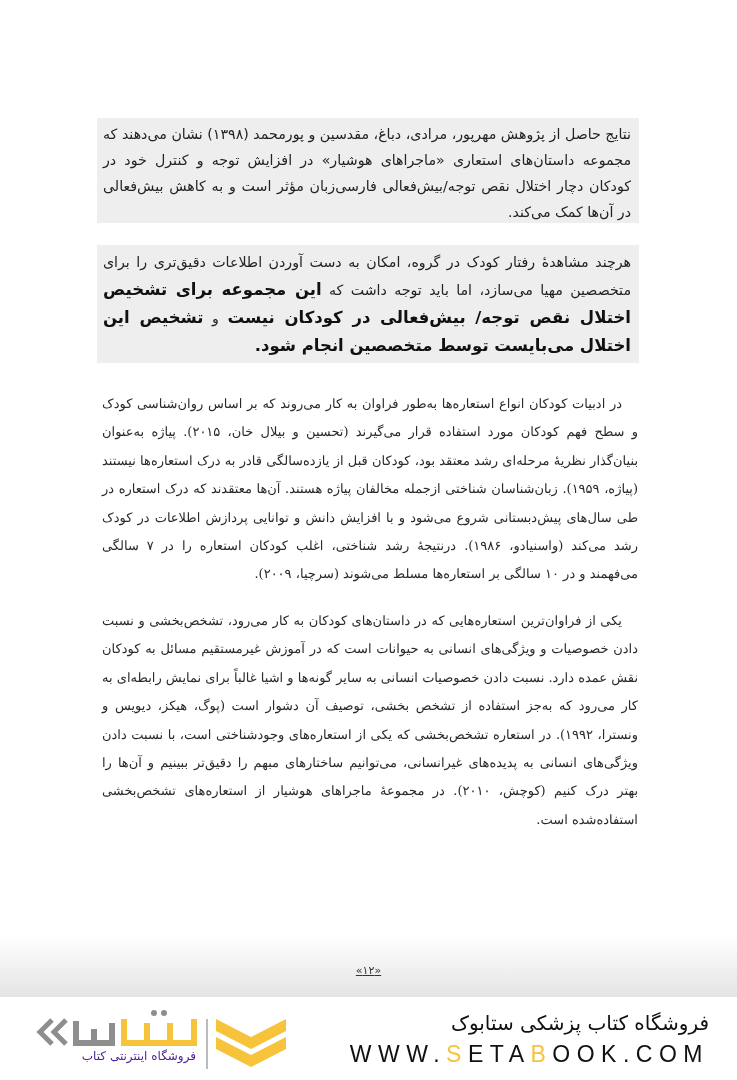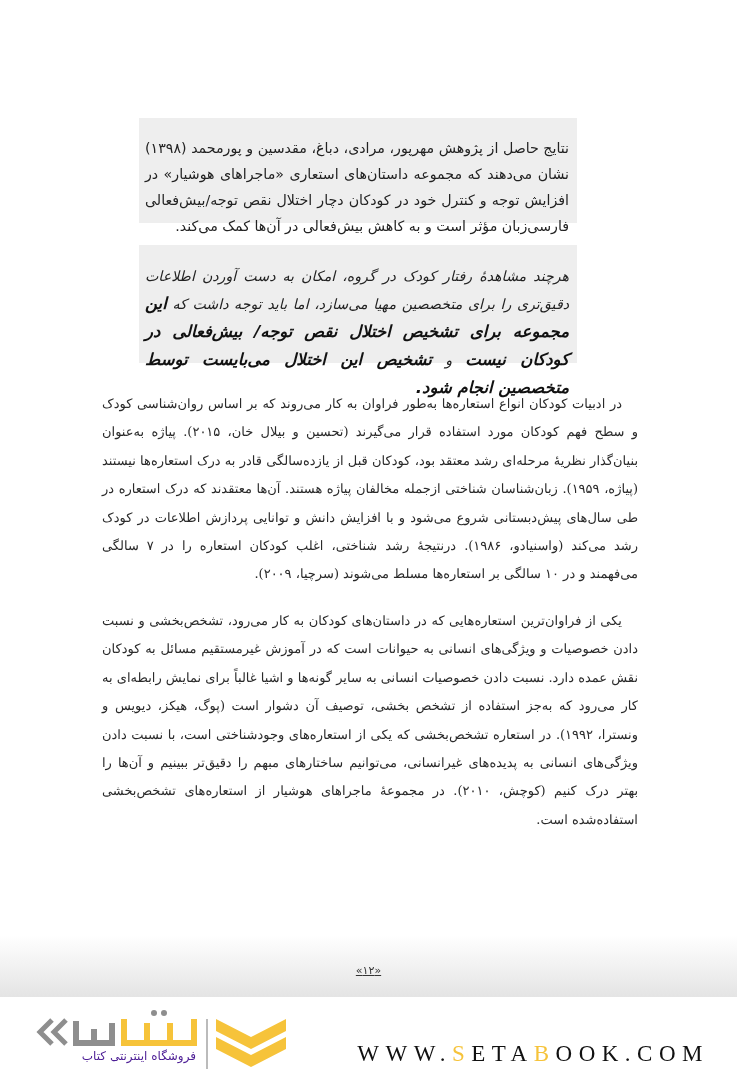--- a/index.html
+++ b/index.html
@@ -18,34 +18,33 @@
   .page {
     position: absolute;
     left: 0; top: 0;
     width: 737px;
     height: 997px;
     background: linear-gradient(to bottom, #ffffff 0px, #ffffff 935px, #e4e4e4 997px);
   }
   .box {
     position: absolute;
     left: 97px;
-    width: 438px;
+    width: 542px;
     background: #eeeeee;
     direction: rtl;
     text-align: justify;
     text-align-last: right;
     box-sizing: border-box;
-    padding: 17px 8px 3px 6px;
+    padding: 3px 8px 3px 6px;
     font-size: 14.2px;
     line-height: 26px;
     color: #222;
-    margin-left: 42px;
   }
   .box1 { top: 118px; height: 105px; }
-  .box2 { top: 245px; height: 118px; line-height: 28px; font-style: italic; }
+  .box2 { top: 245px; height: 118px; line-height: 28px; }
   .box2 .b {
     font-weight: bold;
     font-size: 16.5px;
     color: #111;
   }
   .body-text {
     position: absolute;
     left: 102px;
     width: 536px;
     direction: rtl;
@@ -86,21 +85,21 @@
     right: 28px;
     top: 14px;
     direction: rtl;
     font-size: 20px;
     color: #111;
   }
   .store-url {
     position: absolute;
     right: 28px;
     top: 44px;
-    font-family: Liberation Serif, serif;
+    font-family: Liberation Sans, sans-serif;
     font-size: 23px;
     letter-spacing: 6.5px;
     color: #111;
   }
   .store-url .hl { color: #f6c33a; }
   .logo {
     position: absolute;
     left: 36px;
     top: 12px;
     width: 250px;
@@ -171,15 +170,16 @@
     </svg>
     <div class="logo-tagline">فروشگاه اینترنتی کتاب</div>
     <div class="logo-divider"></div>
 
     <svg style="position:absolute;left:180px;top:6px" width="70" height="56" viewBox="0 0 70 56">
       <polygon points="0,4 35,22 70,4 70,16 35,34 0,16" fill="#f6c33a"></polygon>
       <polygon points="0,22 35,40 70,22 70,34 35,52 0,34" fill="#f6c33a"></polygon>
     </svg>
   </div>
 
+  <div class="store-title">فروشگاه کتاب پزشکی ستابوک</div>
 
   <div class="store-url"><span>WWW.</span><span class="hl">S</span><span>ETA</span><span class="hl">B</span><span>OOK.COM</span></div>
 </div>
 
 </body></html>

